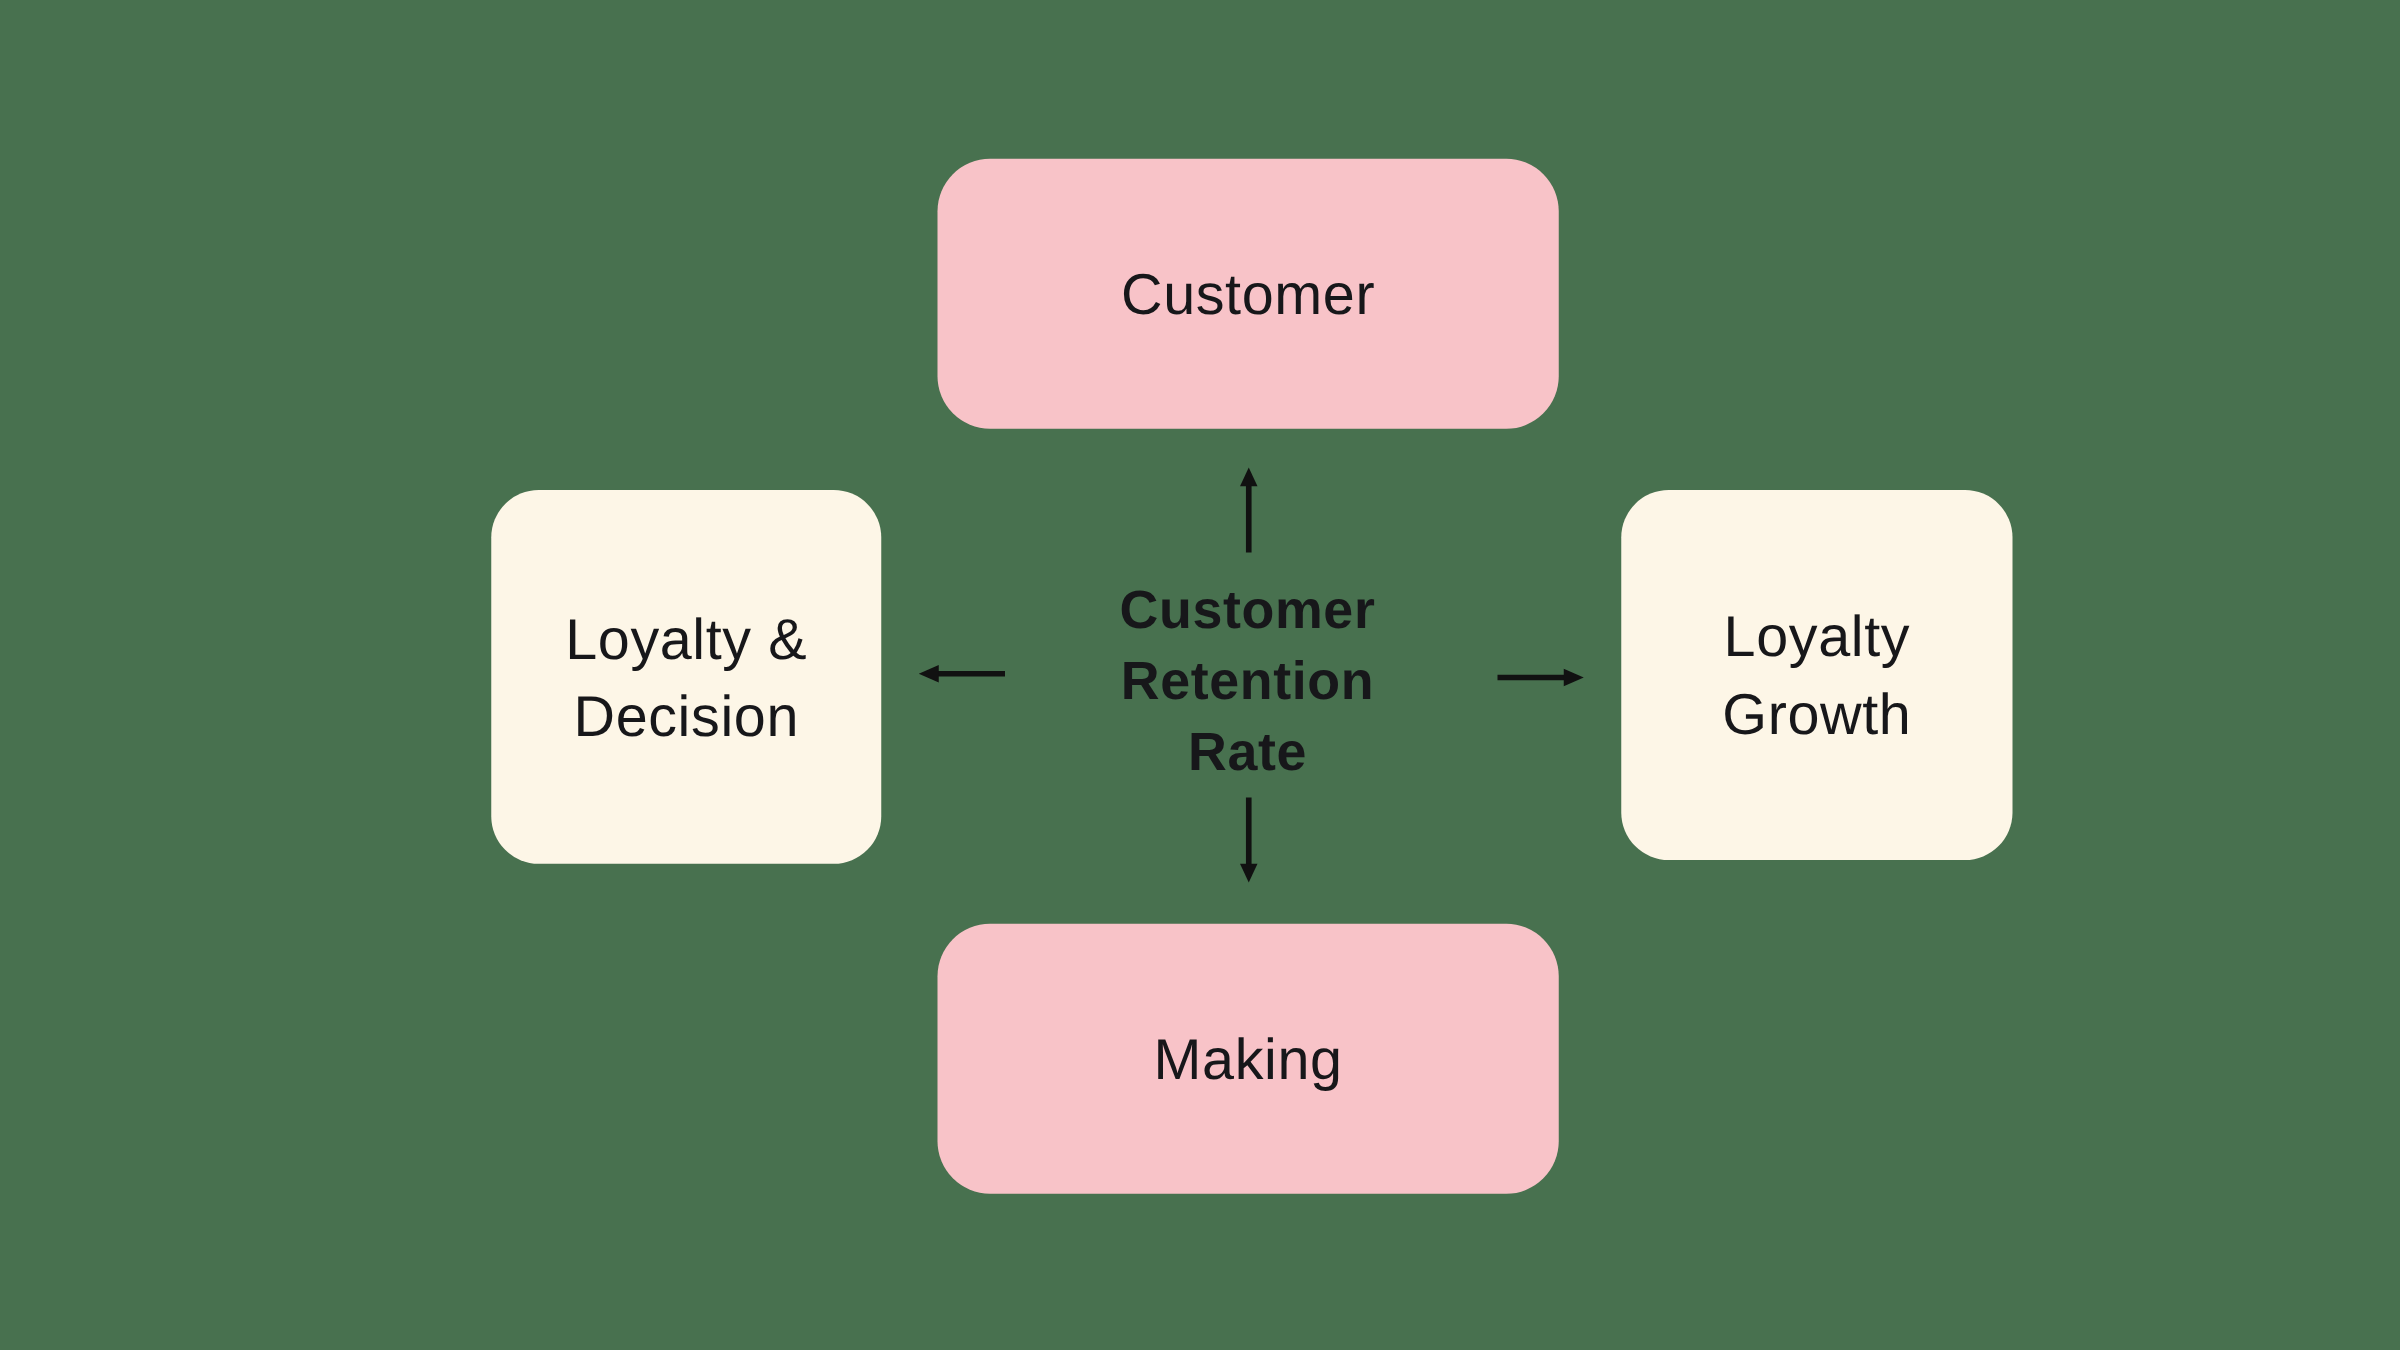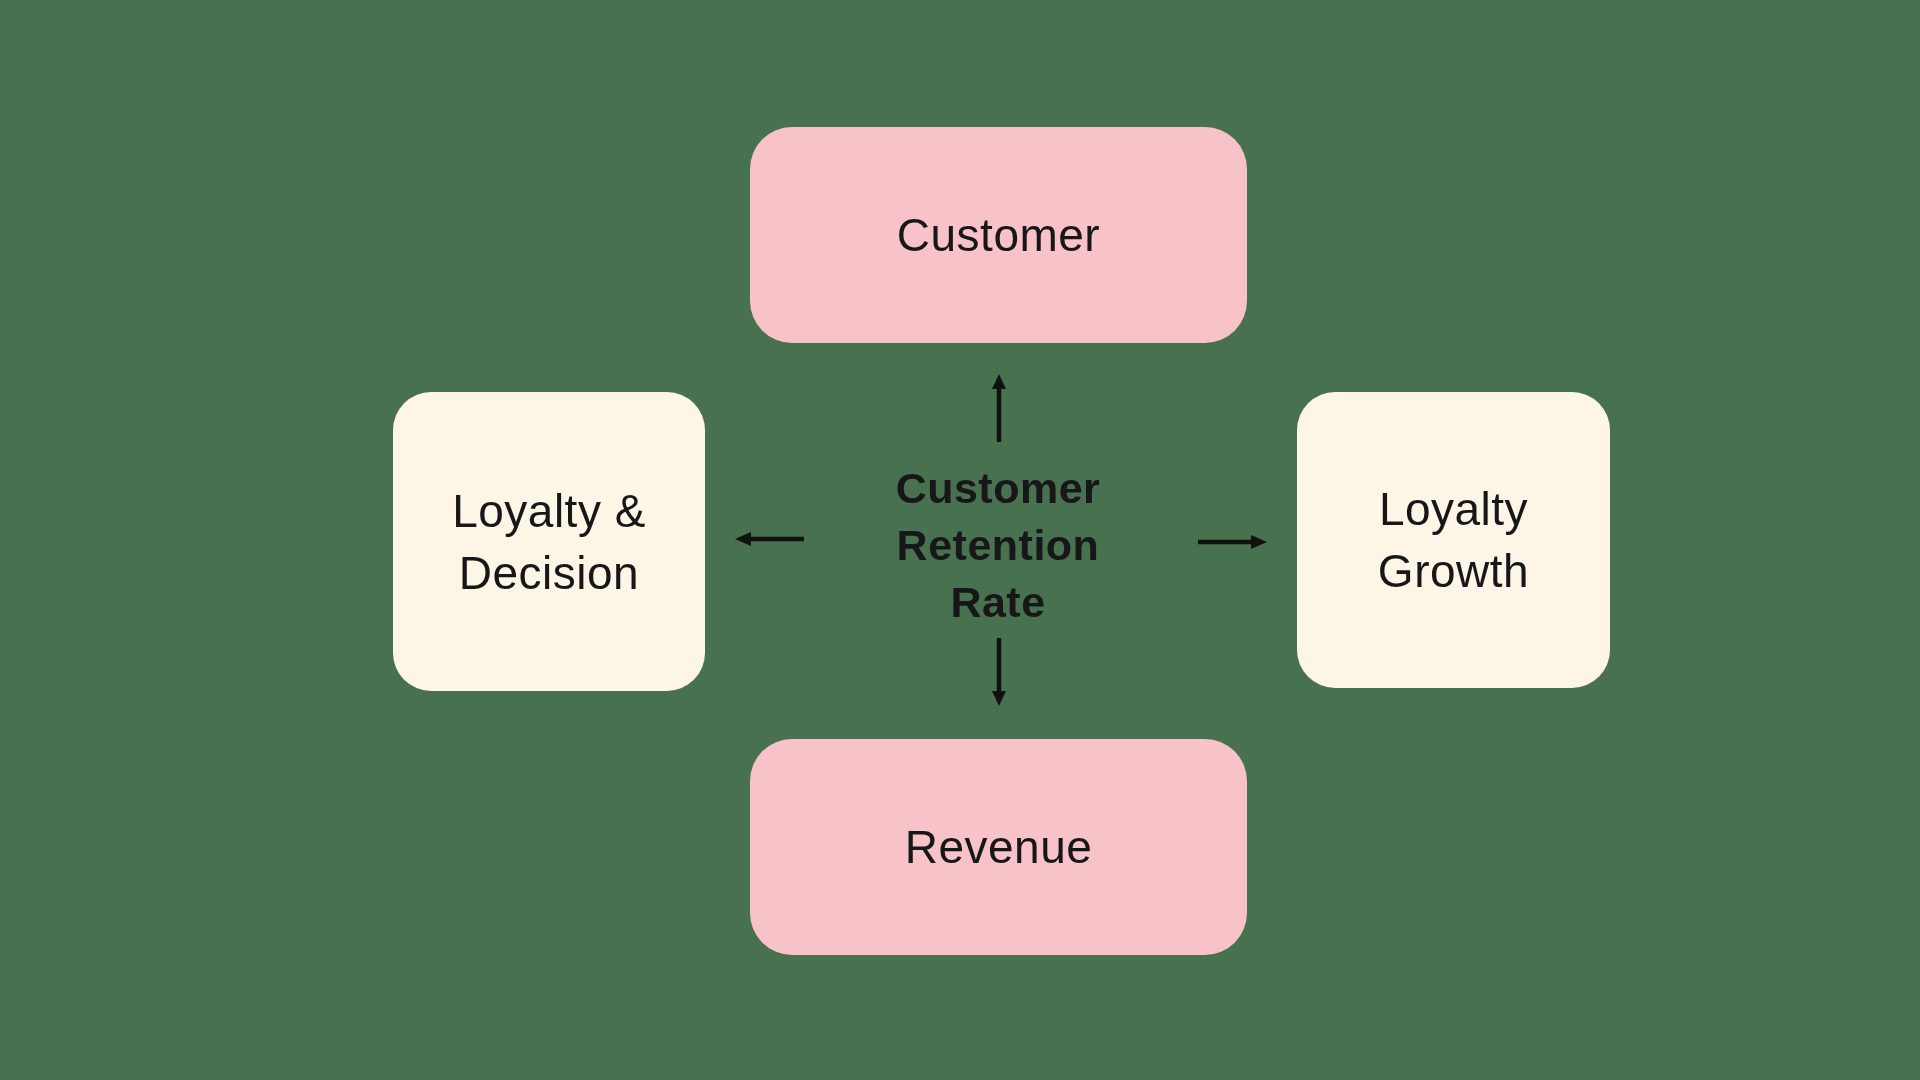--- a/index.html
+++ b/index.html
@@ -73,21 +73,21 @@
     <span>Loyalty &amp;</span>
     <span>Decision</span>
   </div>
 
   <div class="node cream right">
     <span>Loyalty</span>
     <span>Growth</span>
   </div>
 
   <div class="node pink bottom">
-    <span>Revenue</span>
+    <span>Making</span>
   </div>
 
   <div class="center-label">
     <span>Customer</span>
     <span>Retention</span>
     <span>Rate</span>
   </div>
 
   <svg class="arrow" style="left:986px; top:372px;" width="26" height="72" viewBox="0 0 26 72">
     <line x1="13" y1="70" x2="13" y2="15"></line>

